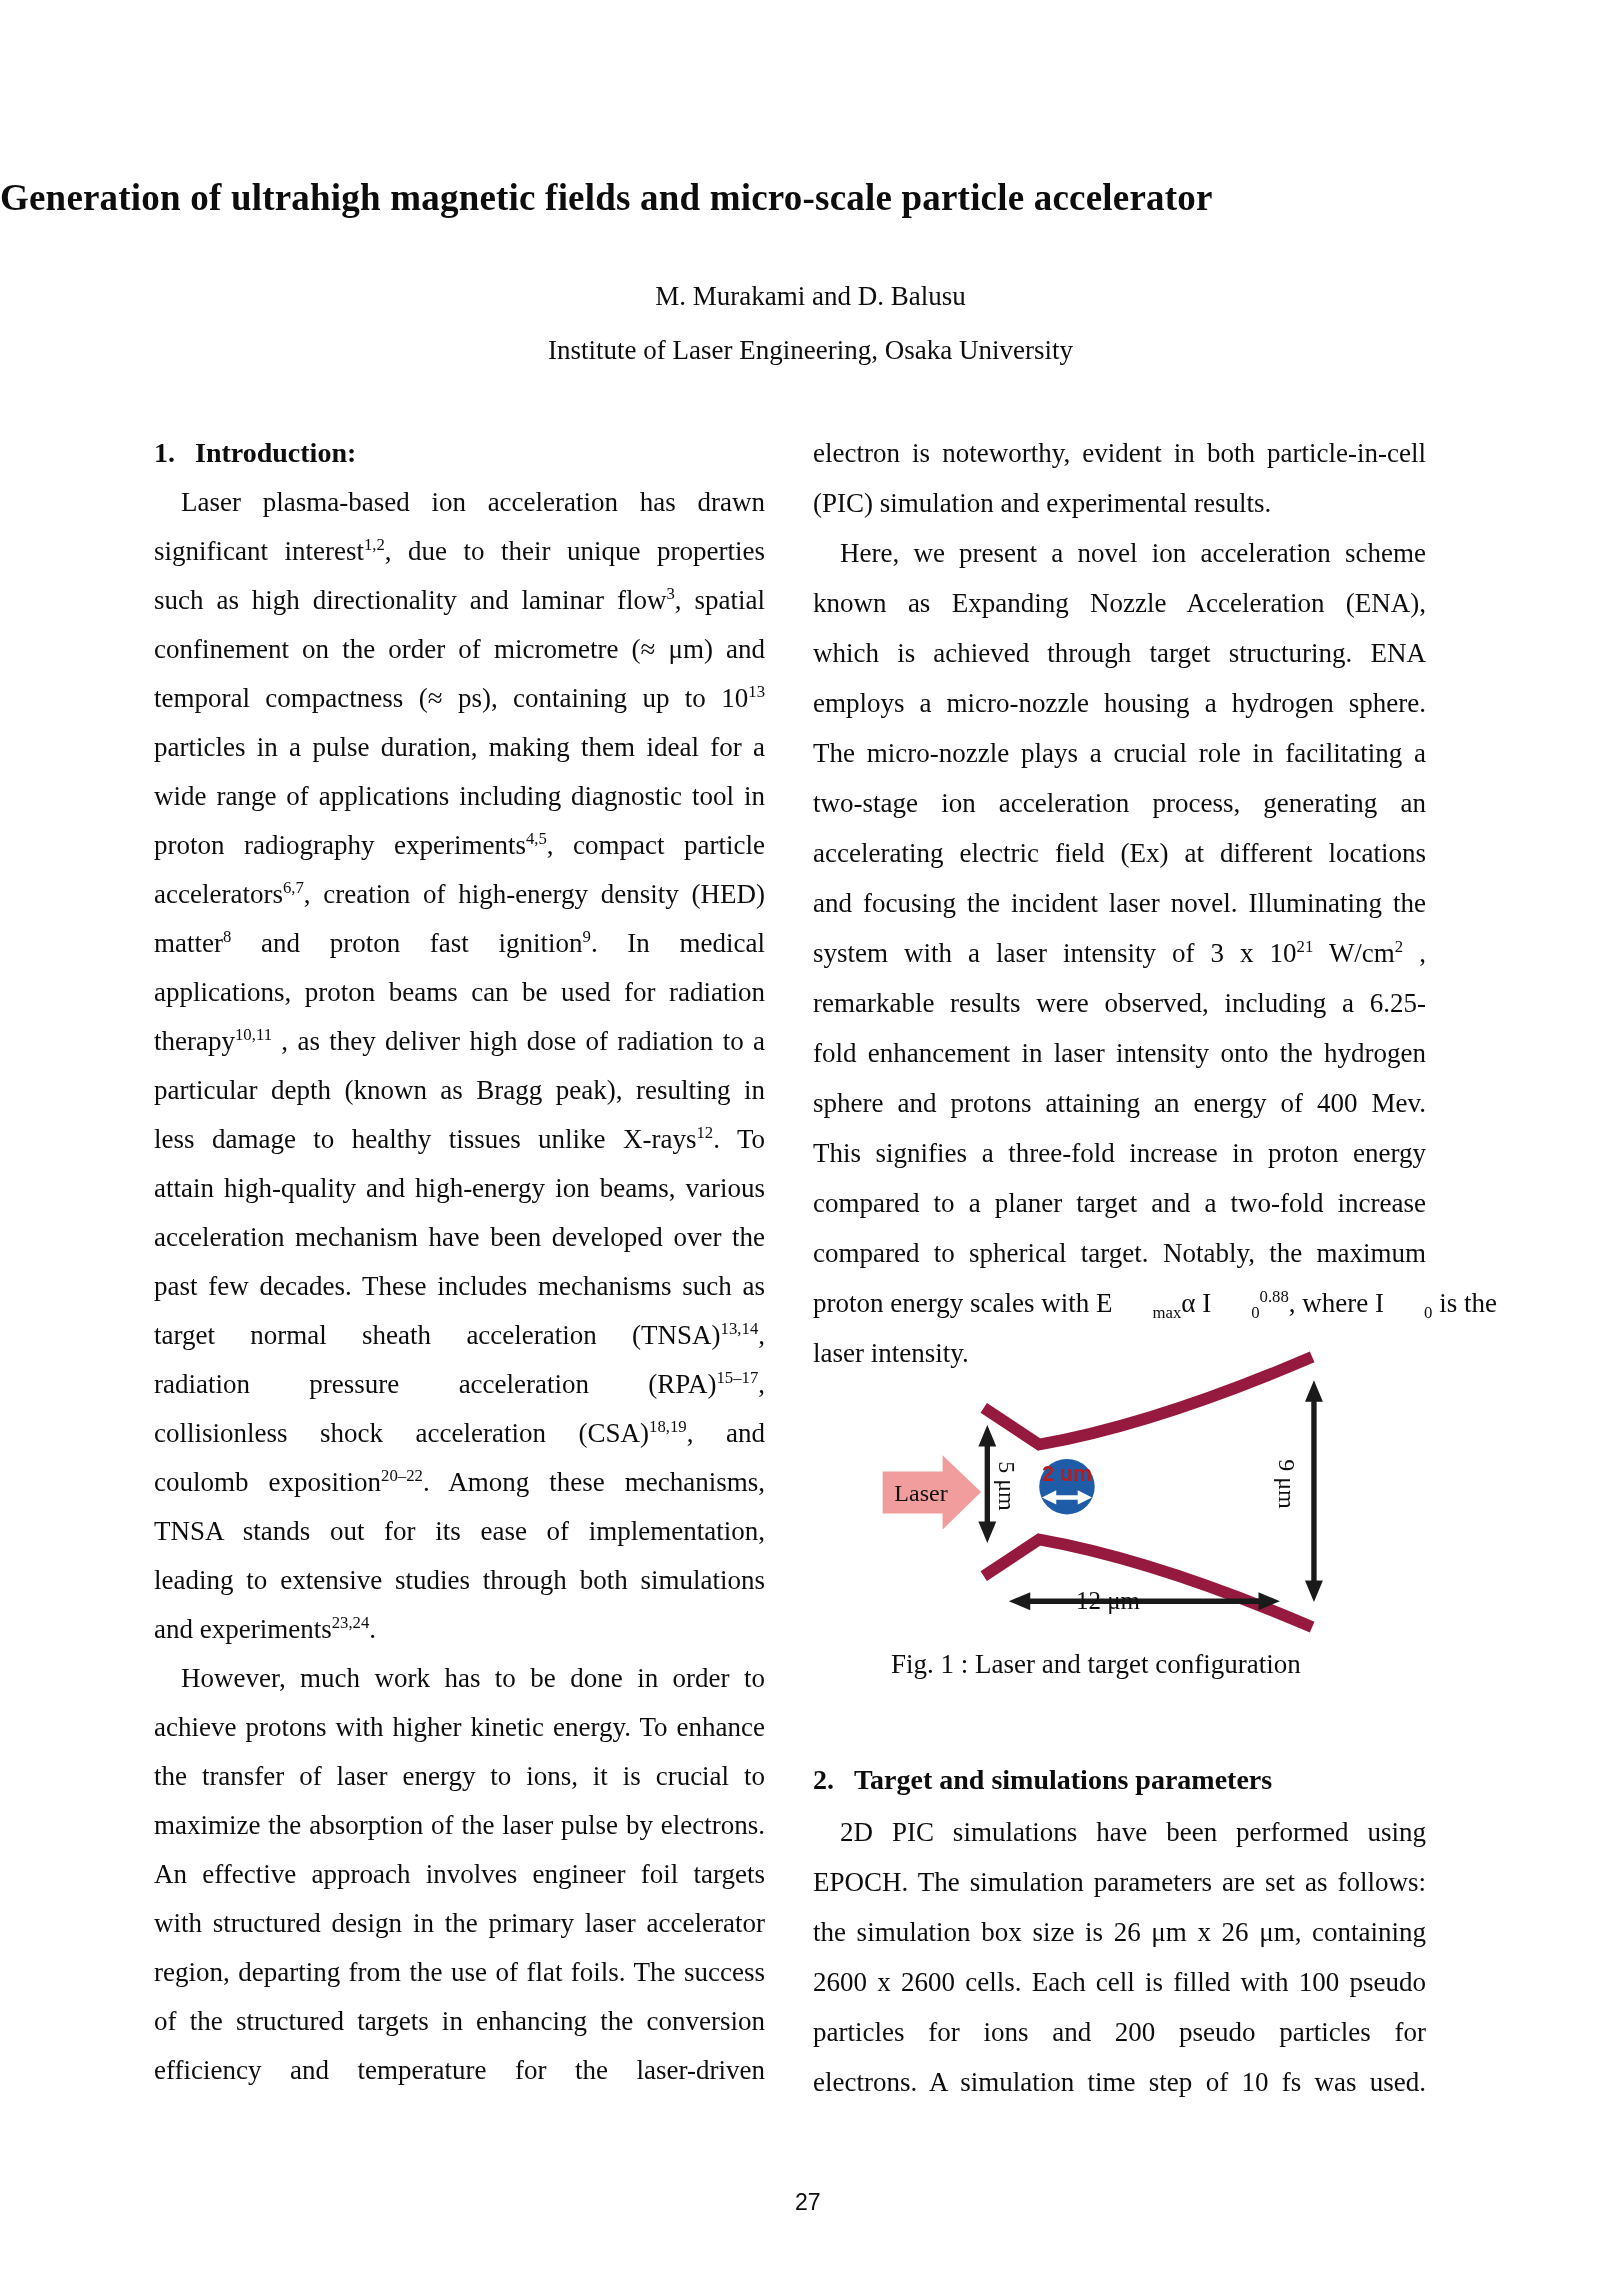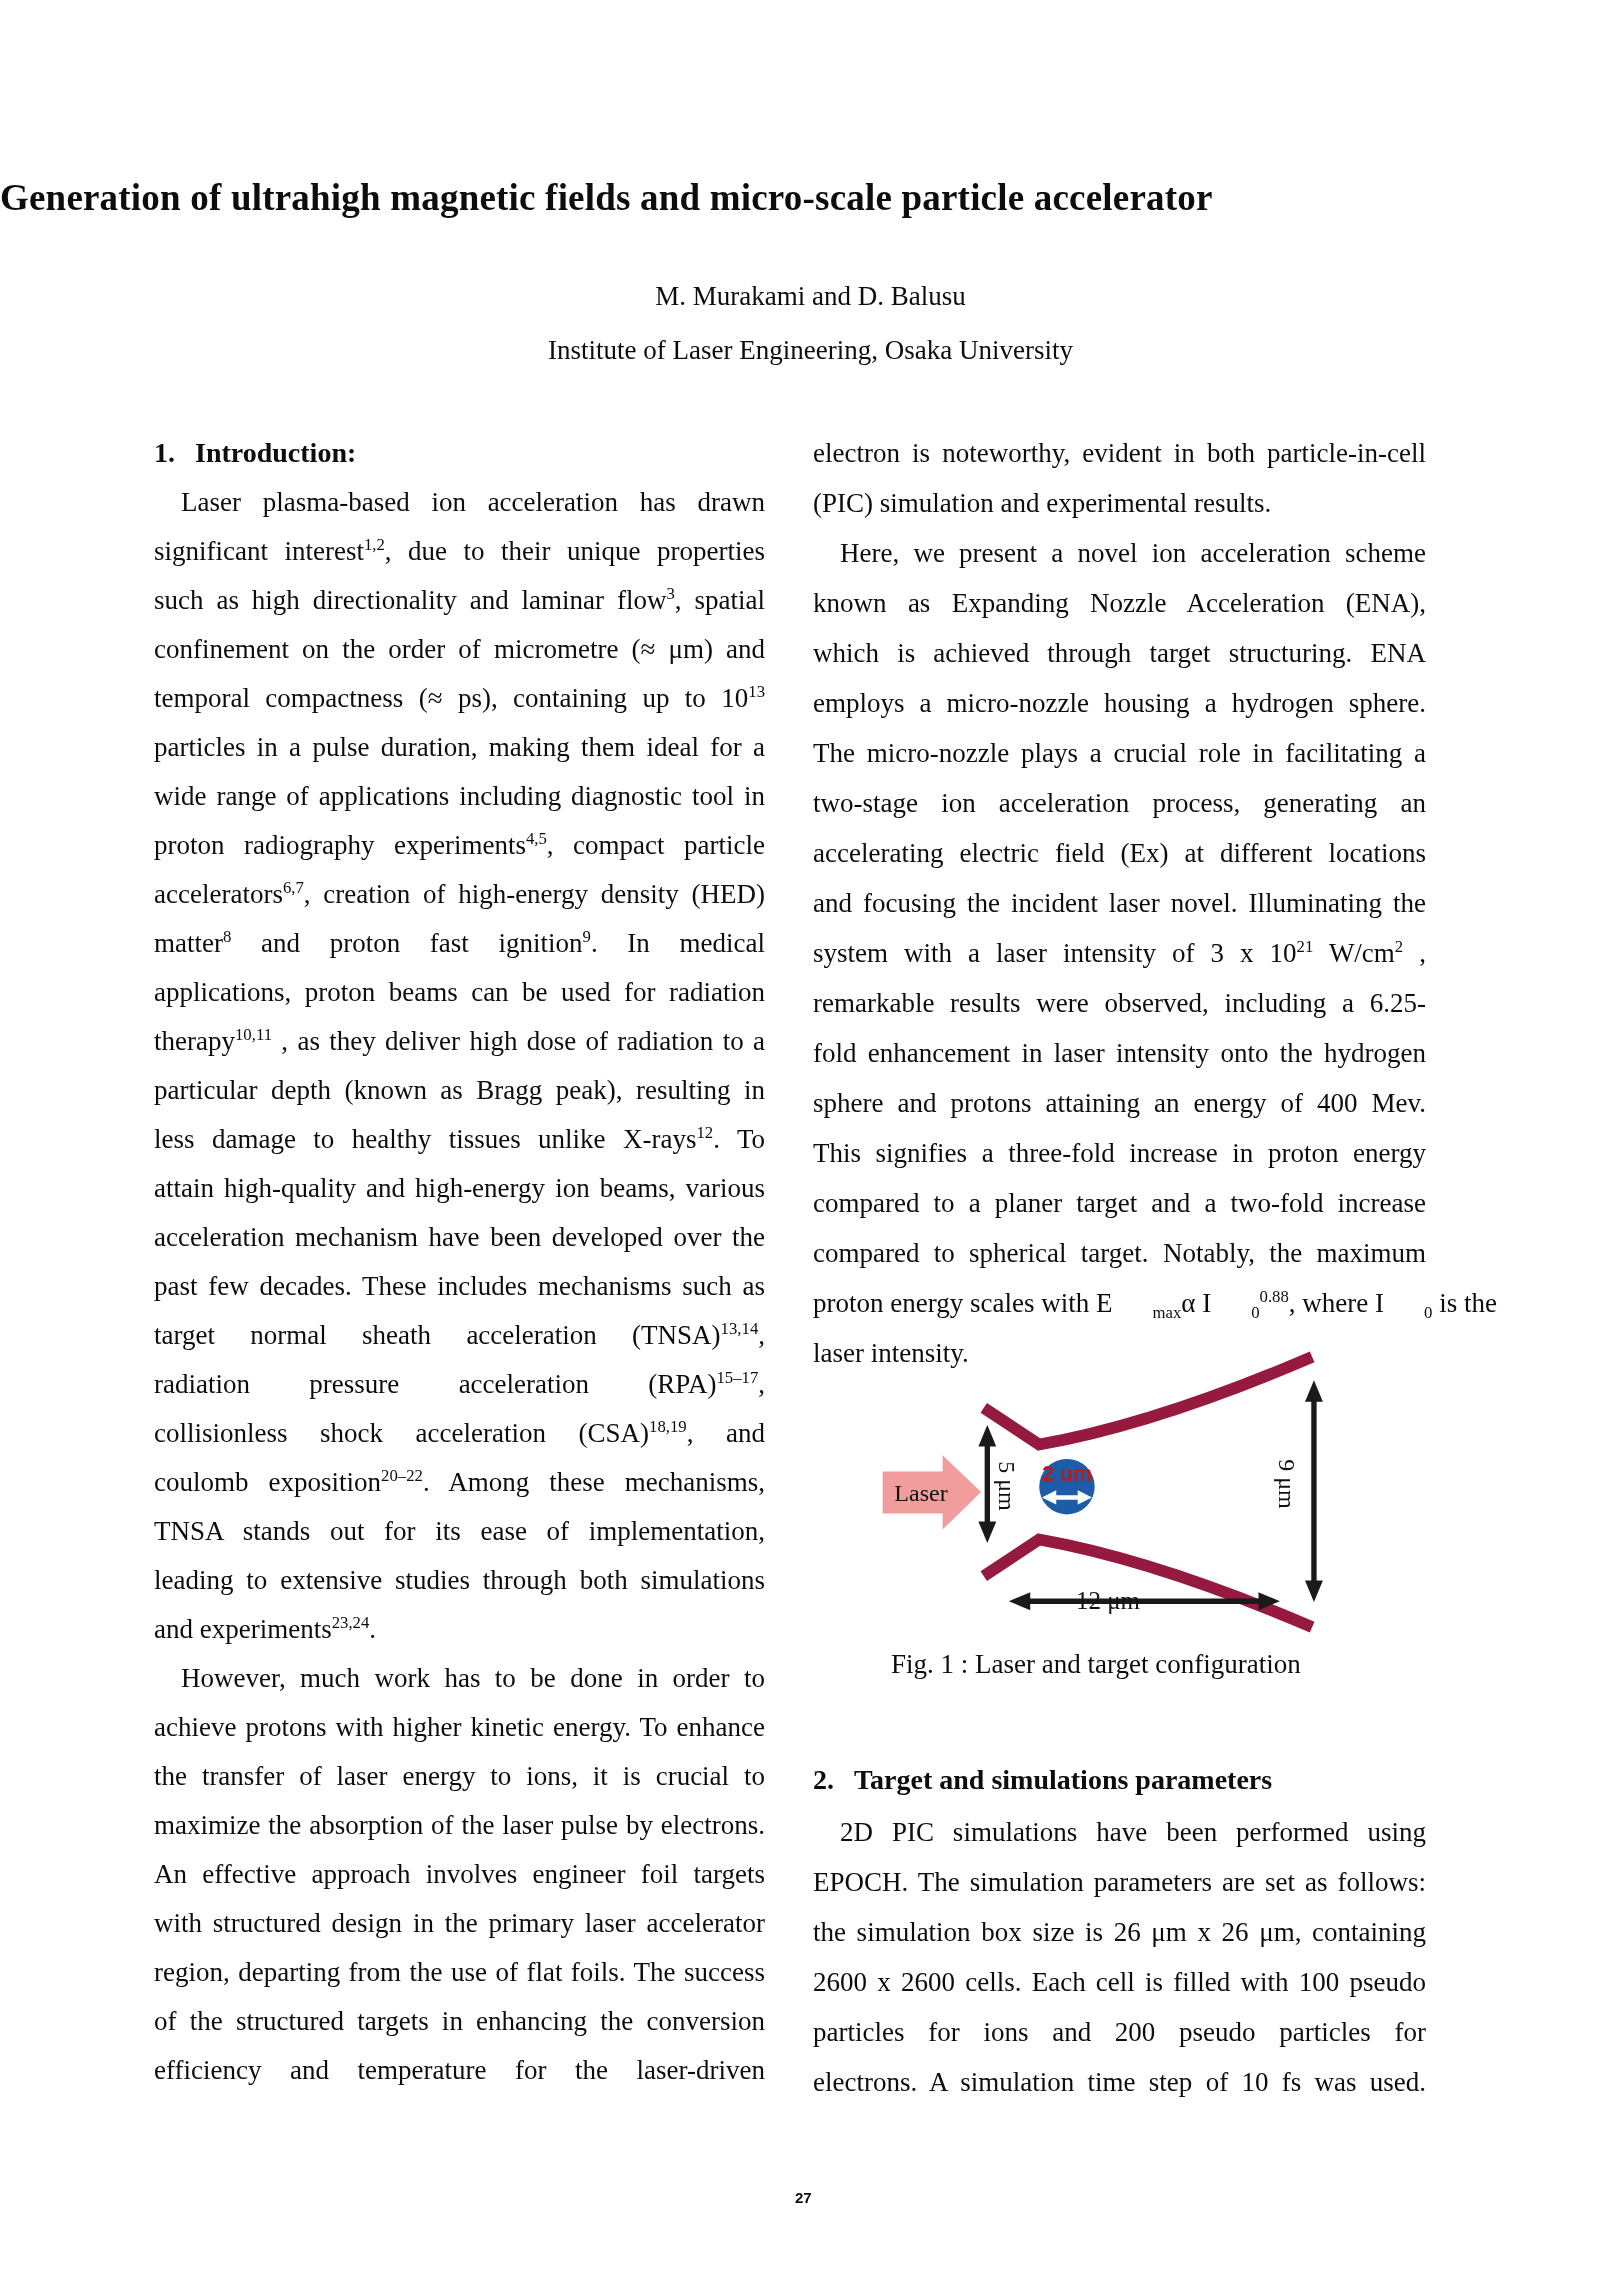--- a/index.html
+++ b/index.html
@@ -45,21 +45,21 @@
   .fig-label.rot{transform:translate(-50%,-50%) rotate(90deg);}
   .laser-text{position:absolute;transform:translate(-50%,-50%);font-size:24px;color:#111;white-space:nowrap;}
   .sphere-text{
     position:absolute;transform:translate(-50%,-50%);
     font-family:"Liberation Sans","DejaVu Sans",sans-serif;
     font-weight:bold;font-size:21.5px;color:#b91c1c;white-space:nowrap;
   }
   .label-12{position:absolute;transform:translate(-50%,-50%);font-size:25px;color:#111;white-space:nowrap;}
 
   .page-number{
-    position:absolute;left:795px;top:2189px;font-size:15px;font-weight:bold;
+    position:absolute;left:795px;top:2189px;font-size:23px;font-weight:normal;
     font-family:"Liberation Sans","DejaVu Sans",sans-serif;
   }
 </style>
 </head>
 <body>
 
 <div class="page-title">Generation of ultrahigh magnetic fields and micro-scale particle accelerator</div>
 <div class="byline authors">M. Murakami and D. Balusu</div>
 <div class="byline affiliation">Institute of Laser Engineering, Osaka University</div>
 

